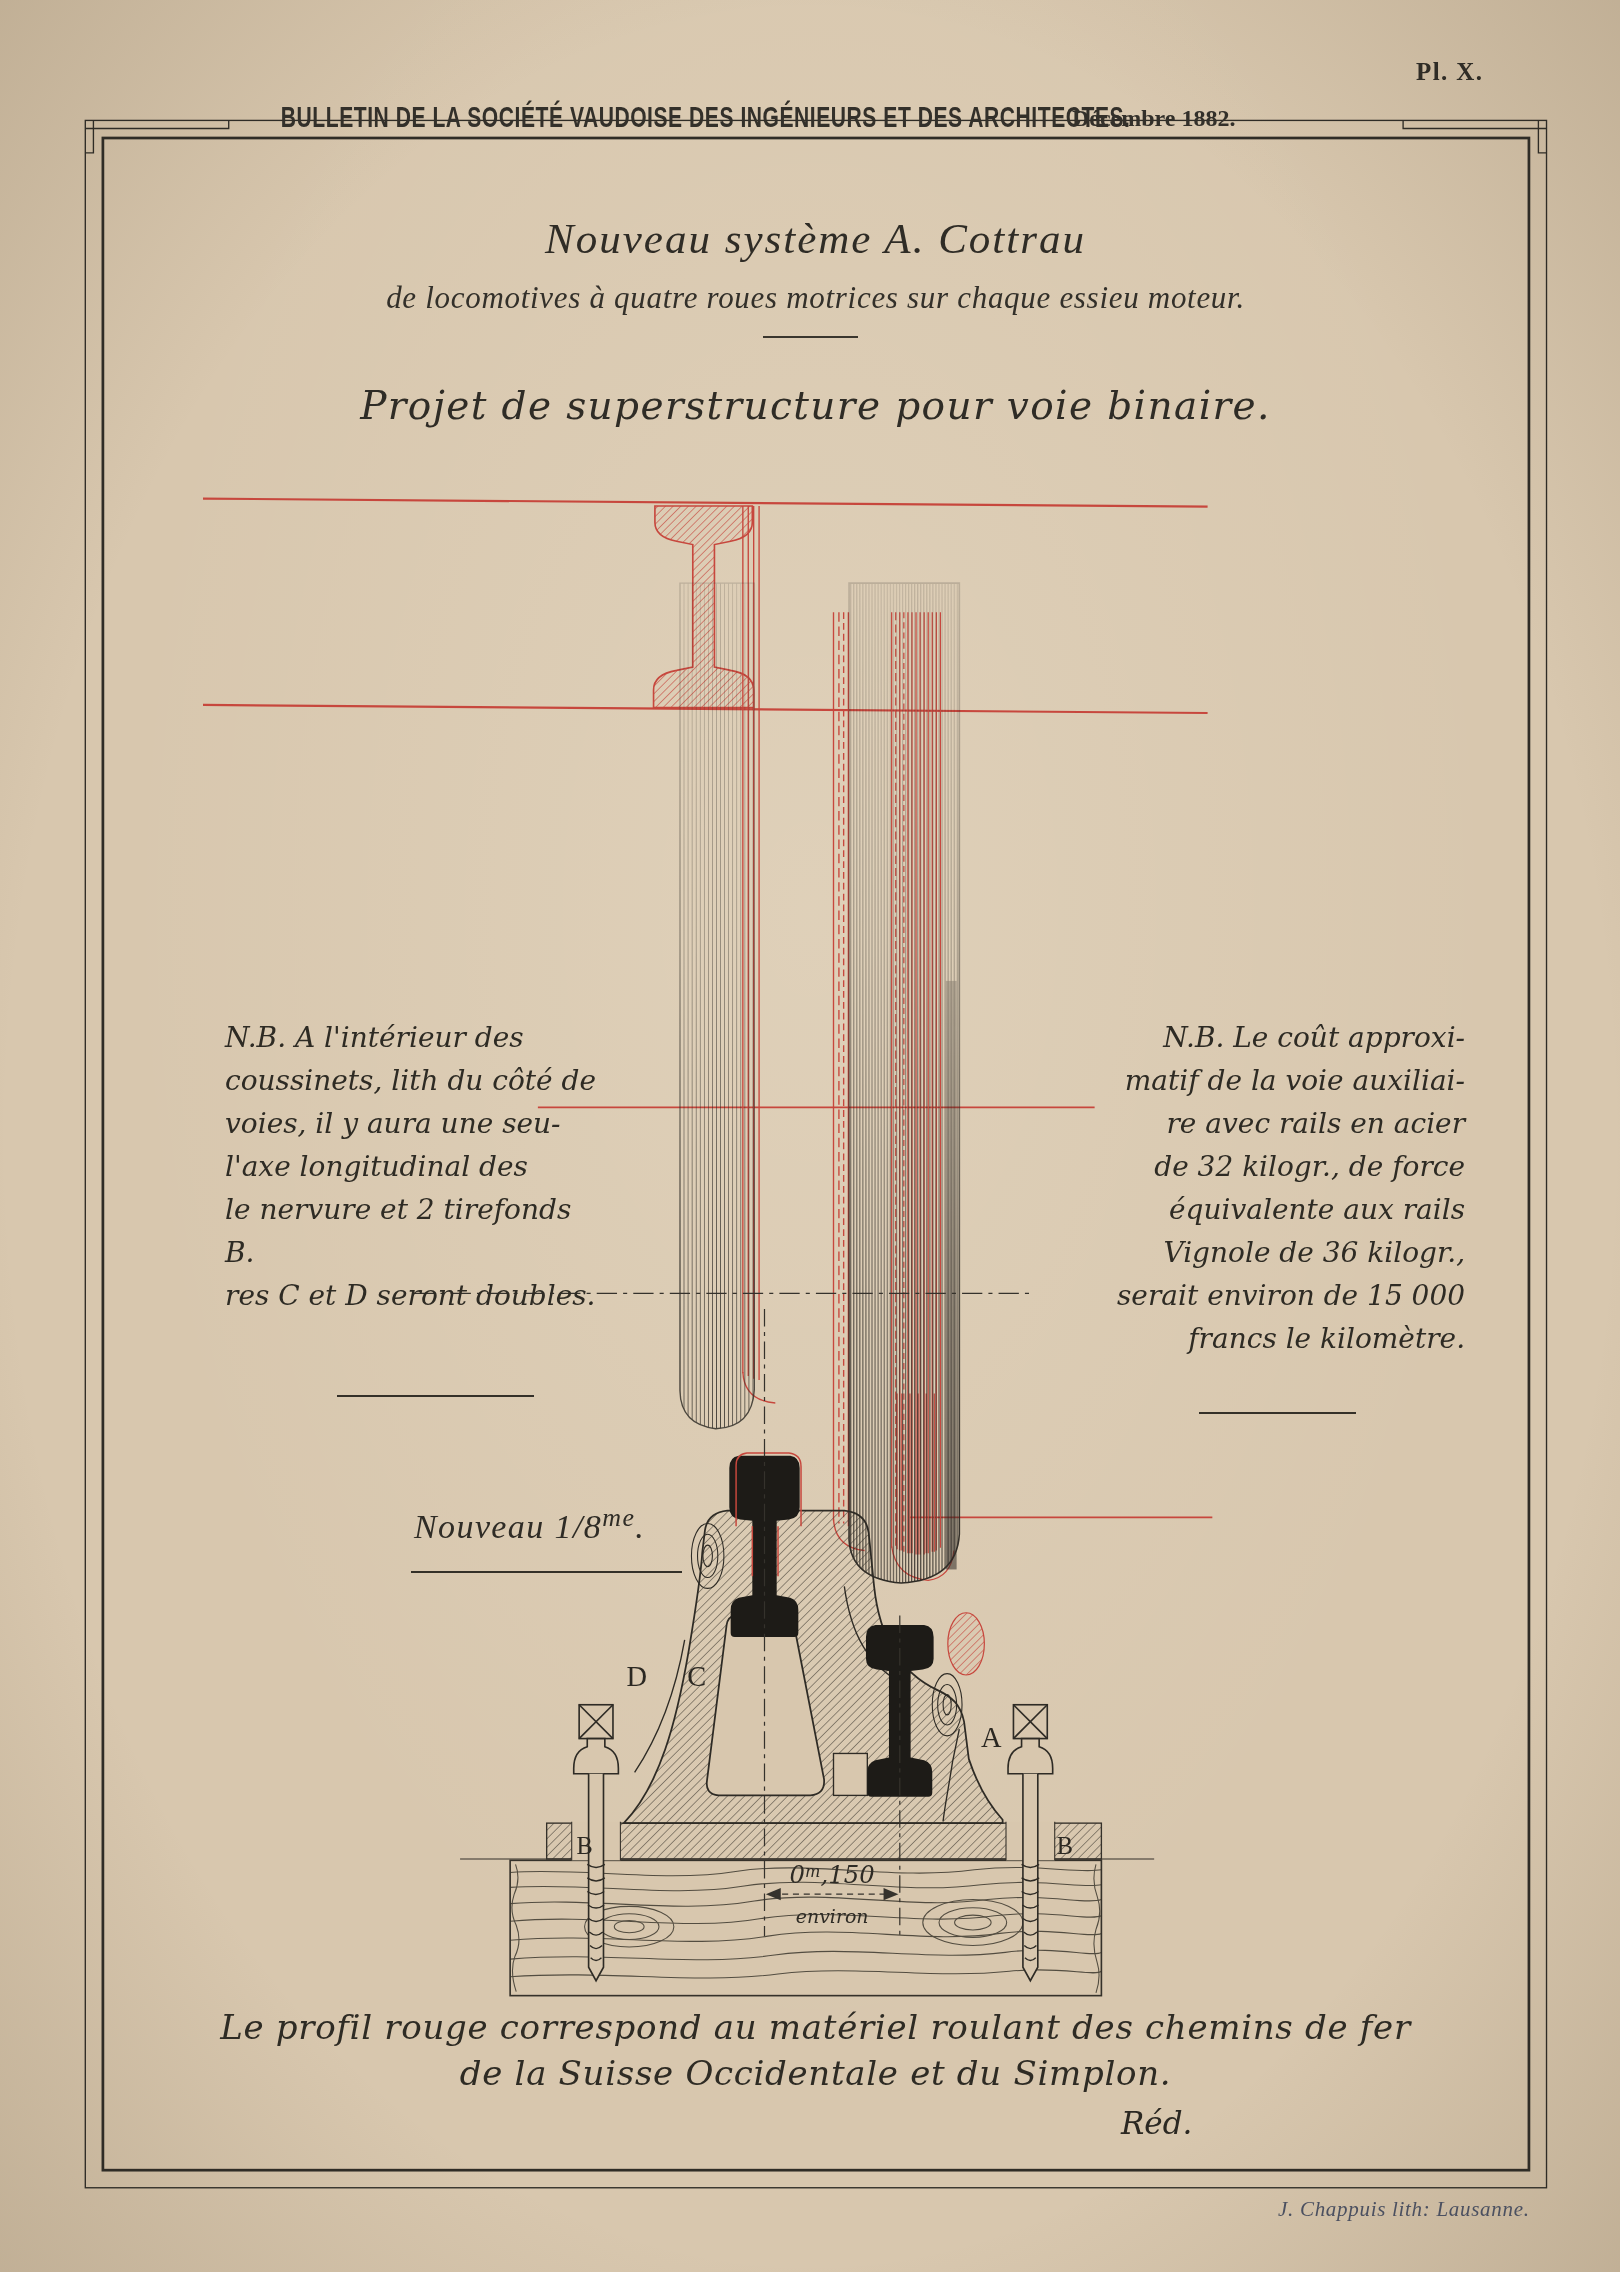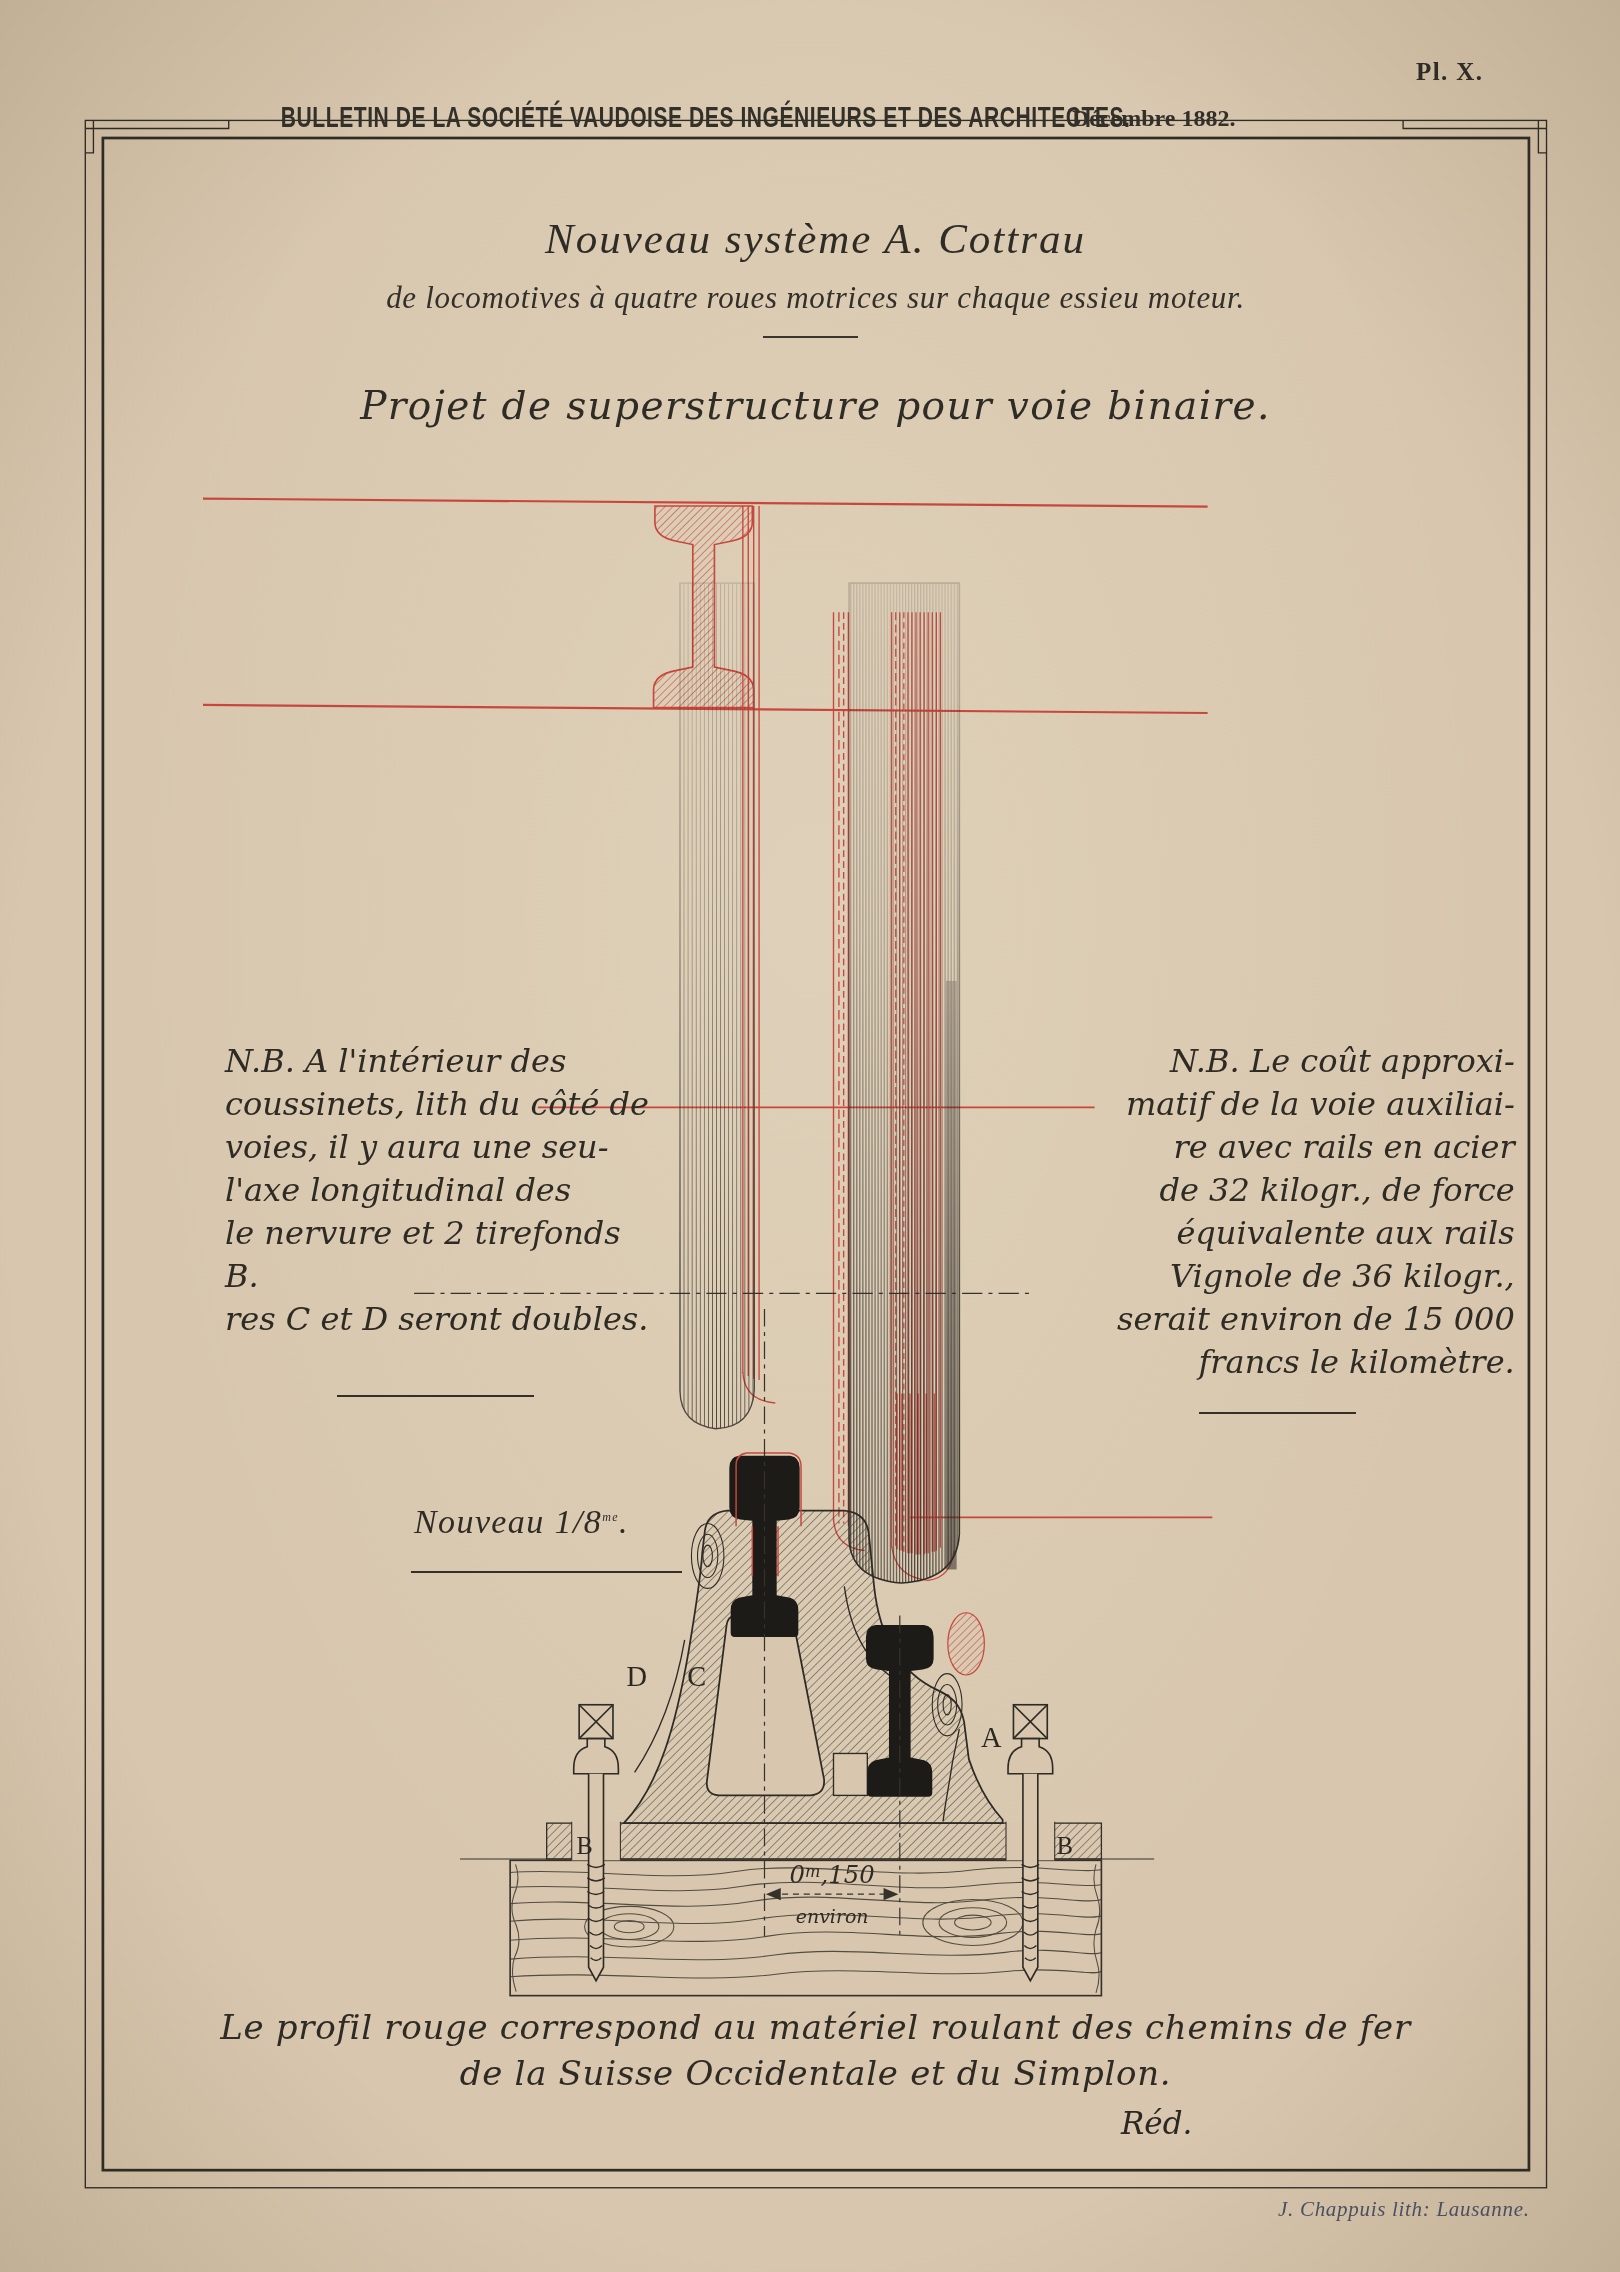--- a/index.html
+++ b/index.html
@@ -24,27 +24,27 @@
   }
   .hdr .date{font-family:"Liberation Serif",serif;font-weight:bold;font-size:24px;color:#33302a;margin-left:-196px;}
   .plateno{top:58px;left:1416px;font-weight:bold;font-size:25px;letter-spacing:1.4px;color:#2f2c26;}
   
   .ttl{left:0;width:1631px;text-align:center;font-style:italic;}
   .t-main{top:214px;font-size:43px;letter-spacing:2px;color:#2f2c26;}
   .t-sub{top:280px;font-size:31px;letter-spacing:0.7px;color:#33302a;}
   .t-rule{top:336px;left:763px;width:95px;height:2px;background:#3a362e;}
   .t-proj{top:383px;font-family:"DejaVu Serif",serif;font-size:39px;letter-spacing:1.4px;color:#2f2c26;}
   
-  .note{font-family:"DejaVu Serif",serif;font-style:italic;font-size:32px;line-height:43px;color:#2e2b24;white-space:nowrap;margin-top:24px;}
+  .note{font-family:"DejaVu Serif",serif;font-style:italic;font-size:28px;line-height:43px;color:#2e2b24;white-space:nowrap;}
   .note-left{top:1016px;left:225px;}
   .note-right{top:1016px;left:1117px;text-align:right;}
   .rule{background:#343028;height:2px;}
   
   .echelle{top:1503px;left:414px;font-style:italic;font-size:34px;color:#2f2c26;letter-spacing:1.4px;}
-  .echelle sup{font-size:12px;}
+  .echelle sup{font-size:26px;}
   
   .cap{left:0;width:1631px;text-align:center;font-family:"DejaVu Serif",serif;font-style:italic;color:#2e2b24;}
   .cap1{top:2007px;font-size:34px;letter-spacing:0.7px;}
   .cap2{top:2053px;font-size:34px;letter-spacing:0.7px;}
   .sig{top:2105px;left:1121px;font-family:"DejaVu Serif",serif;font-style:italic;font-size:31px;}
   .litho{top:2197px;left:1278px;font-style:italic;font-size:21px;color:#4b5060;letter-spacing:0.7px;}
 </style>
 </head>
 <body>
 

